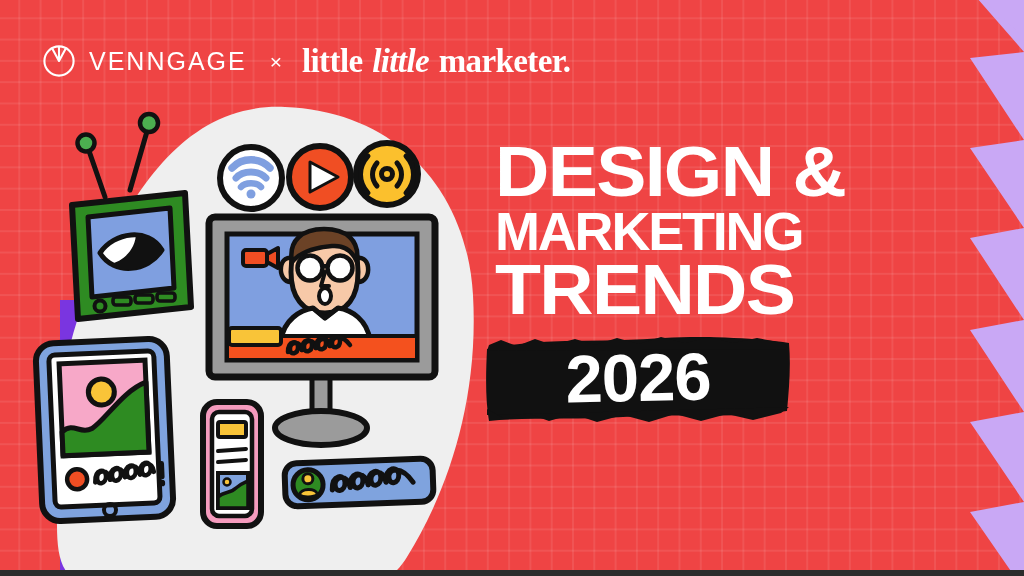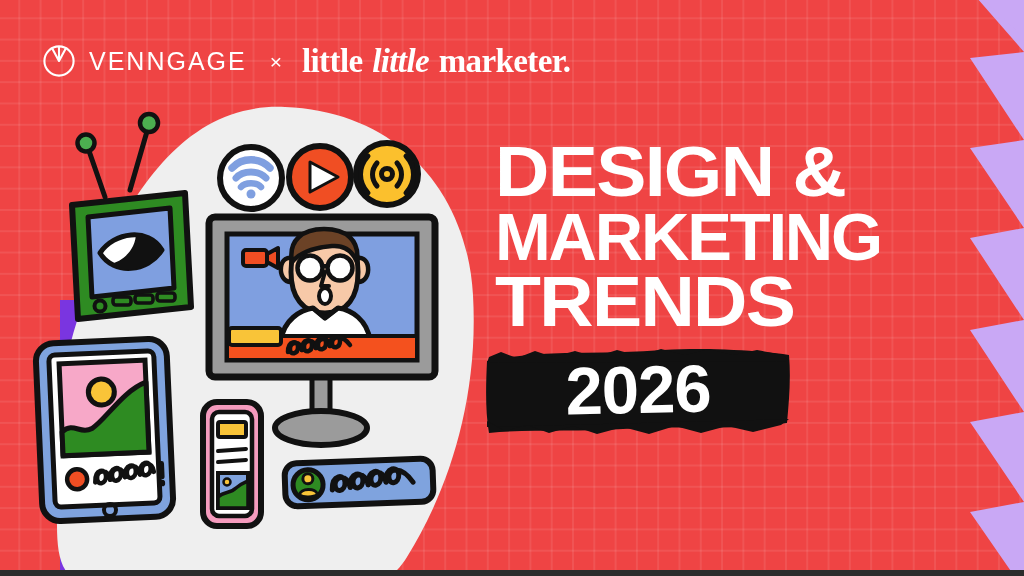--- a/index.html
+++ b/index.html
@@ -109,21 +109,21 @@
     font-family: "Liberation Sans Narrow", "Liberation Sans", sans-serif;
     font-weight: 700;
     font-size: 71px;
     line-height: 0.90;
     letter-spacing: -1.6px;
     white-space: nowrap;
     transform: scaleX(1.06);
     transform-origin: left center;
     margin-bottom: 3px;
   }
-  .hl-line.l2 { font-size: 67px; letter-spacing: -2.2px; transform: scaleX(1.0); }
+  .hl-line.l2 { font-size: 54px; letter-spacing: -2.2px; transform: scaleX(1.0); }
   .hl-line.l3 { font-size: 71px; }
 
   .year-wrap {
     position: relative;
     margin-top: 5px;
     margin-left: -12px;
     width: 310px;
     height: 98px;
   }
   .year-banner {

